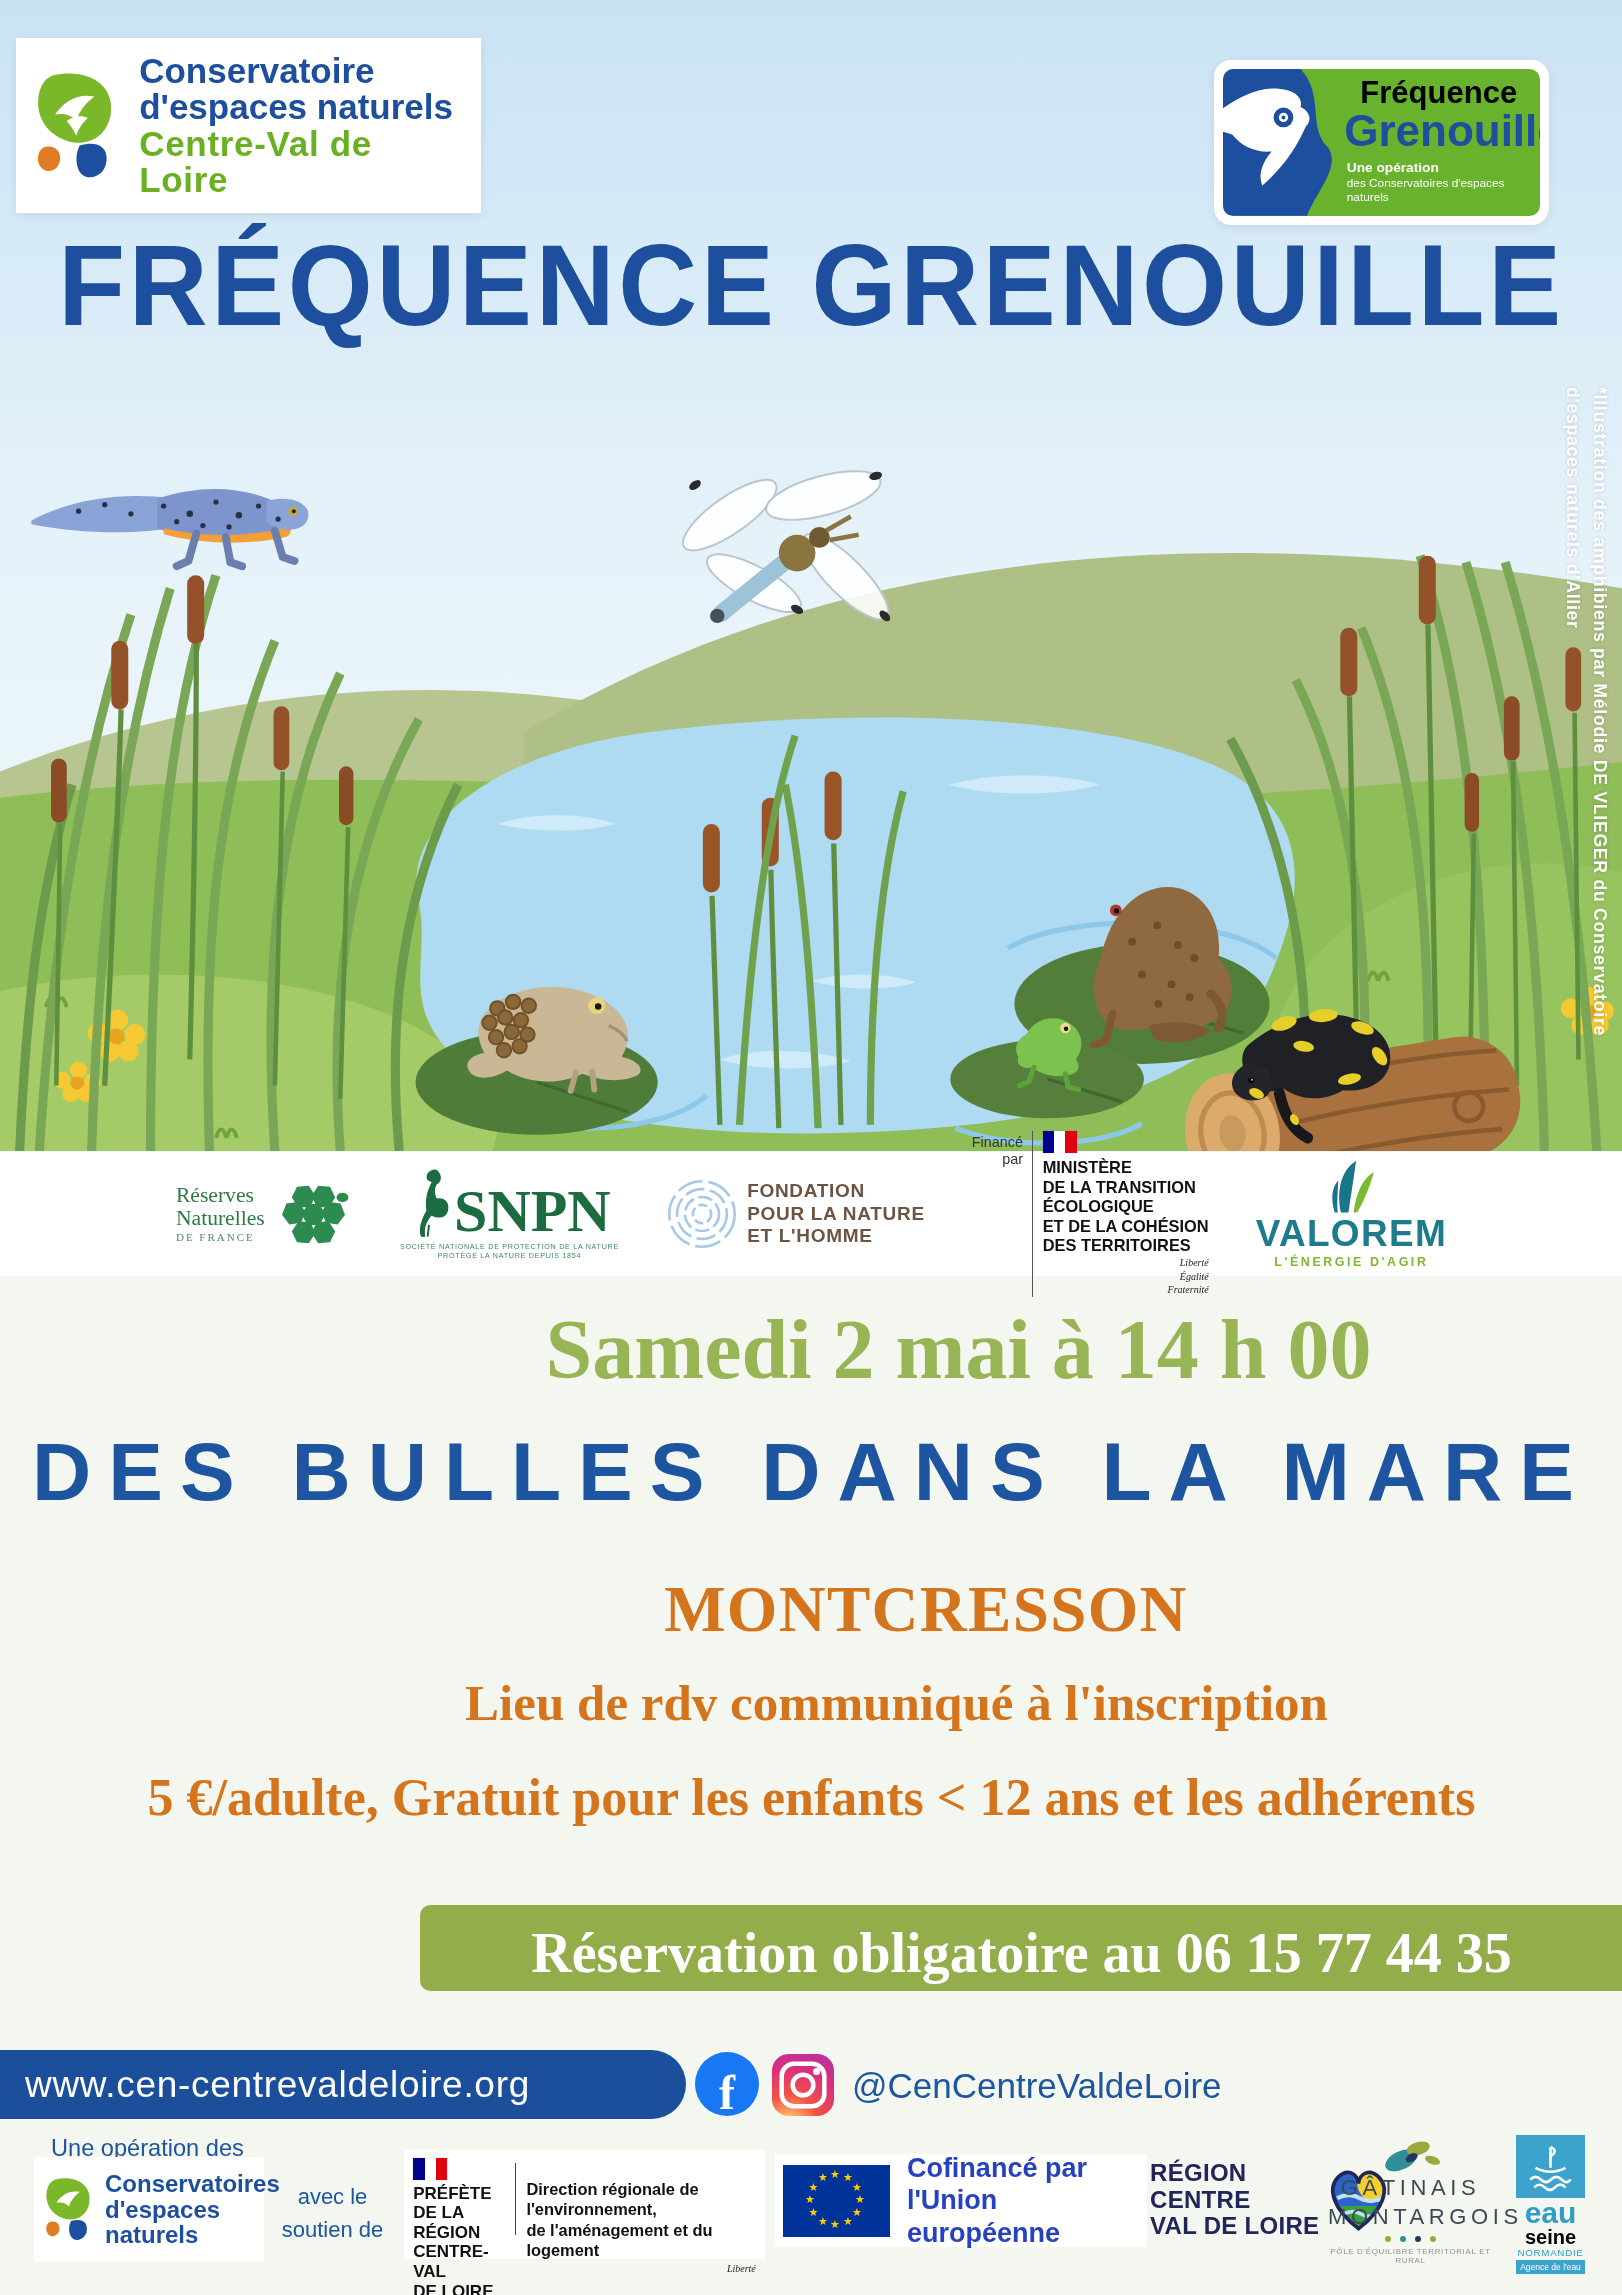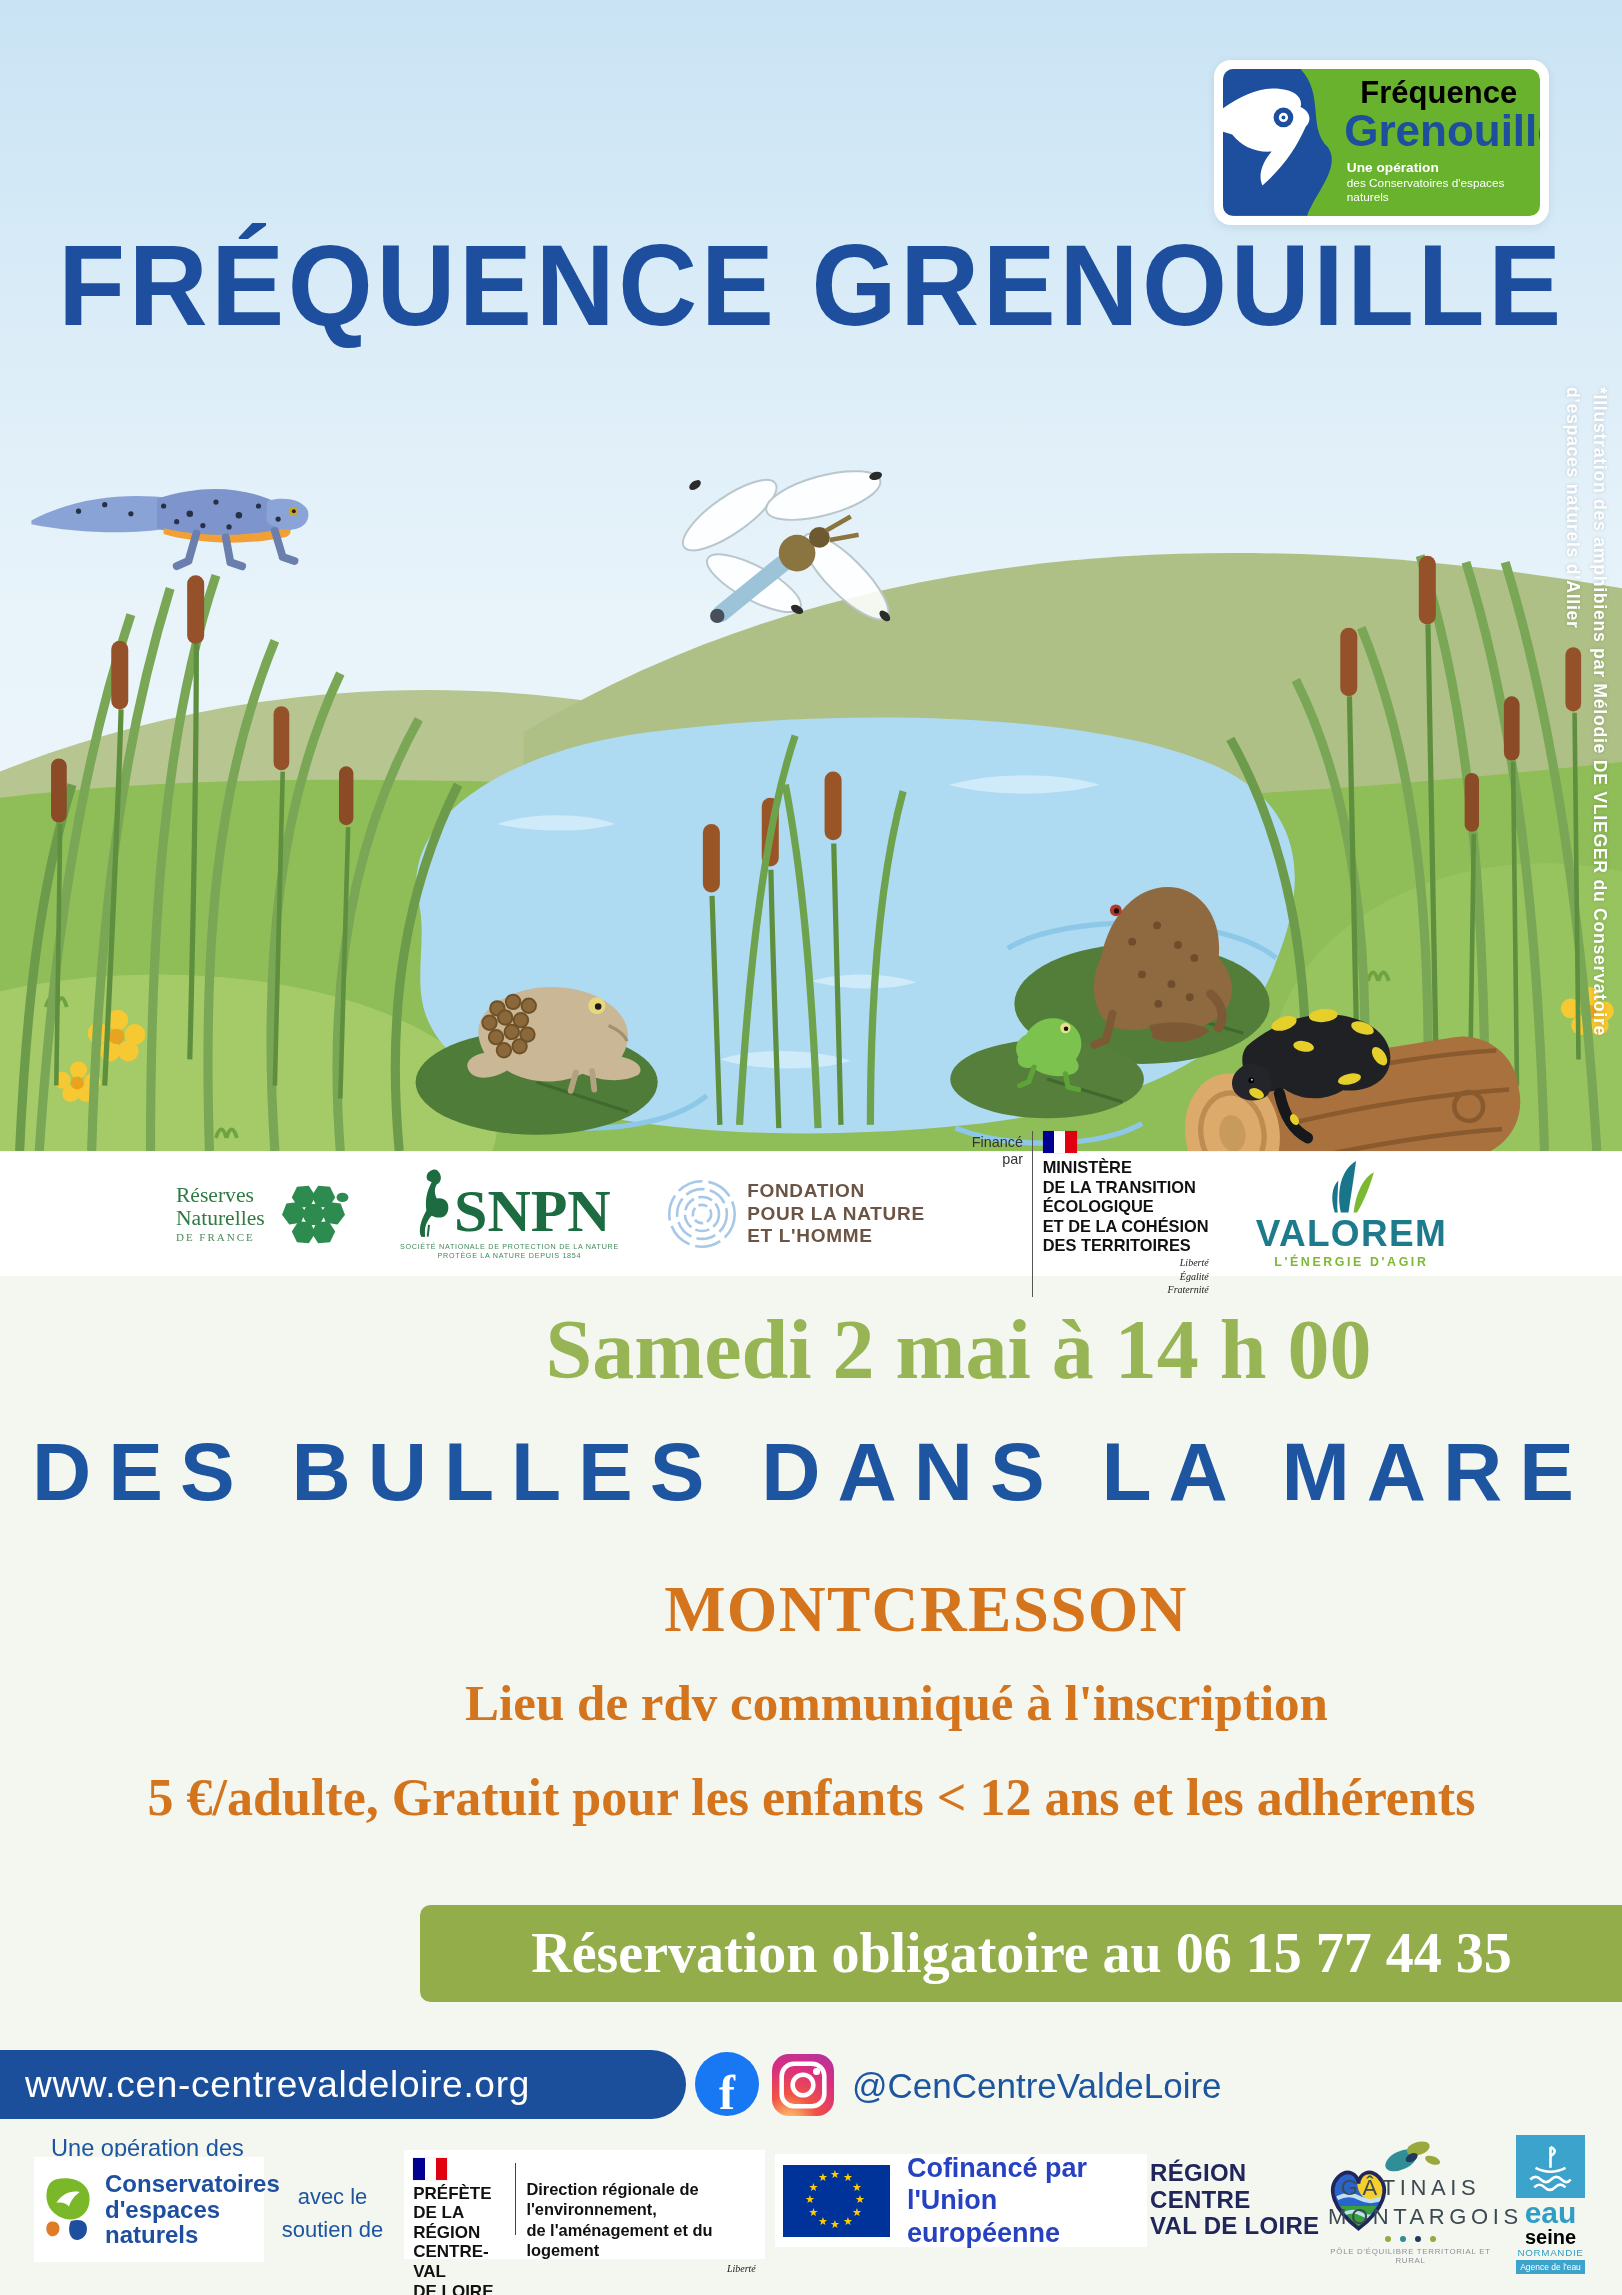--- a/index.html
+++ b/index.html
@@ -70,21 +70,21 @@
   
   .ev{position:absolute;width:100%;box-sizing:border-box;text-align:center;z-index:3;}
   .ev-date{top:1301px;padding-left:294px;color:#98b556;font-family:"Liberation Serif", serif;
     font-weight:bold;font-size:84px;}
   .ev-title{top:1425px;color:#1d55a1;font-weight:bold;font-size:82px;letter-spacing:17px;}
   .ev-loc{top:1572px;padding-left:229px;color:#d4741c;font-family:"Liberation Serif", serif;
     font-weight:bold;font-size:65px;letter-spacing:1.3px;}
   .ev-rdv{top:1674px;padding-left:170px;color:#d4741c;font-family:"Liberation Serif", serif;
     font-weight:bold;font-size:51px;}
   .ev-price{top:1768px;color:#d4741c;font-family:"Liberation Serif", serif;font-weight:bold;font-size:52px;}
-  .banner-green{position:absolute;left:420px;right:0;top:1905px;height:97px;background:#94ad4b;
+  .banner-green{position:absolute;left:420px;right:0;top:1905px;height:86px;background:#94ad4b;
     border-radius:10.5px 0 0 10.5px;z-index:3;color:#fff;font-family:"Liberation Serif", serif;
     font-weight:bold;font-size:56px;text-align:center;line-height:97px;}
 
   
   .banner-blue{position:absolute;left:0;top:2050px;width:686px;height:69px;background:#1b4f9b;
     border-radius:0 35px 35px 0;z-index:3;color:#fff;font-size:37px;line-height:69px;
     padding-left:25px;box-sizing:border-box;letter-spacing:0.7px;}
   .fb{position:absolute;left:695px;top:2052px;width:64px;height:64px;border-radius:50%;
     background:#1877f2;z-index:3;display:flex;align-items:flex-end;justify-content:center;overflow:hidden;}
   .fb span{color:#fff;font-weight:bold;font-size:48px;line-height:.95;font-family:"Liberation Serif", serif;}
@@ -362,20 +362,34 @@
           <ellipse cx="1992" cy="1040" rx="16" ry="8" transform="rotate(10 1992 1040)"></ellipse>
           <ellipse cx="1920" cy="1112" rx="12" ry="7" transform="rotate(25 1920 1112)"></ellipse>
         </g>
         <path d="M1955,1112 C1962,1145 1975,1168 1998,1180" stroke="#17181c" stroke-width="17" stroke-linecap="round" fill="none"></path>
         <ellipse cx="1978" cy="1152" rx="9" ry="6" fill="#e6cf2b" transform="rotate(60 1978 1152)"></ellipse>
         <circle cx="1912" cy="1092" r="4.5" fill="#000"></circle>
           <circle cx="1913" cy="1091" r="1.5" fill="#cfcfcf"></circle>
       </g>
     </svg>
 
+    <div class="cen-box">
+      <svg class="mark" viewBox="0 0 120 140">
+        <path d="M30,8 C72,-2 106,20 100,56 C95,86 68,96 46,88 C18,78 8,54 12,32 C15,18 20,12 30,8 Z" fill="#7ab829"></path>
+        <path d="M18,96 C30,92 40,100 38,112 C36,124 24,129 16,122 C9,116 9,101 18,96 Z" fill="#e07c26"></path>
+        <path d="M62,94 C82,88 96,94 95,112 C94,128 79,137 67,131 C58,126 55,108 62,94 Z" fill="#1d4f9e"></path>
+        <path d="M32,56 C44,38 62,30 80,34 C70,42 62,50 58,64 C52,56 42,54 32,56 Z" fill="#fff"></path>
+        <path d="M46,64 C54,58 64,56 72,60 C66,66 60,74 58,82 C54,74 50,68 46,64 Z" fill="#fff"></path>
+      </svg>
+      <div class="cen-text">
+        <div>Conservatoire</div>
+        <div>d'espaces naturels</div>
+        <div class="l3">Centre-Val de Loire</div>
+      </div>
+    </div>
 
     <div class="fg-box">
       <div class="fg-inner">
         <svg class="fg-frog" viewBox="0 0 175 224" preserveAspectRatio="none">
           <path d="M0,0 H118 C155,40 128,90 160,120 C180,150 140,190 128,224 H0 Z" fill="#1d4f9e"></path>
           <path d="M0,60 C30,40 55,28 85,30 C110,32 122,44 118,58 C132,64 136,78 126,88 C112,120 92,150 60,178 C52,160 62,140 74,126 C50,128 28,118 14,100 L0,96 Z" fill="#fff"></path>
           <circle cx="92" cy="74" r="15" fill="#1d4f9e"></circle>
             <circle cx="92" cy="74" r="7" fill="#fff"></circle>
             <circle cx="92" cy="74" r="3" fill="#1d4f9e"></circle>
         </svg>

